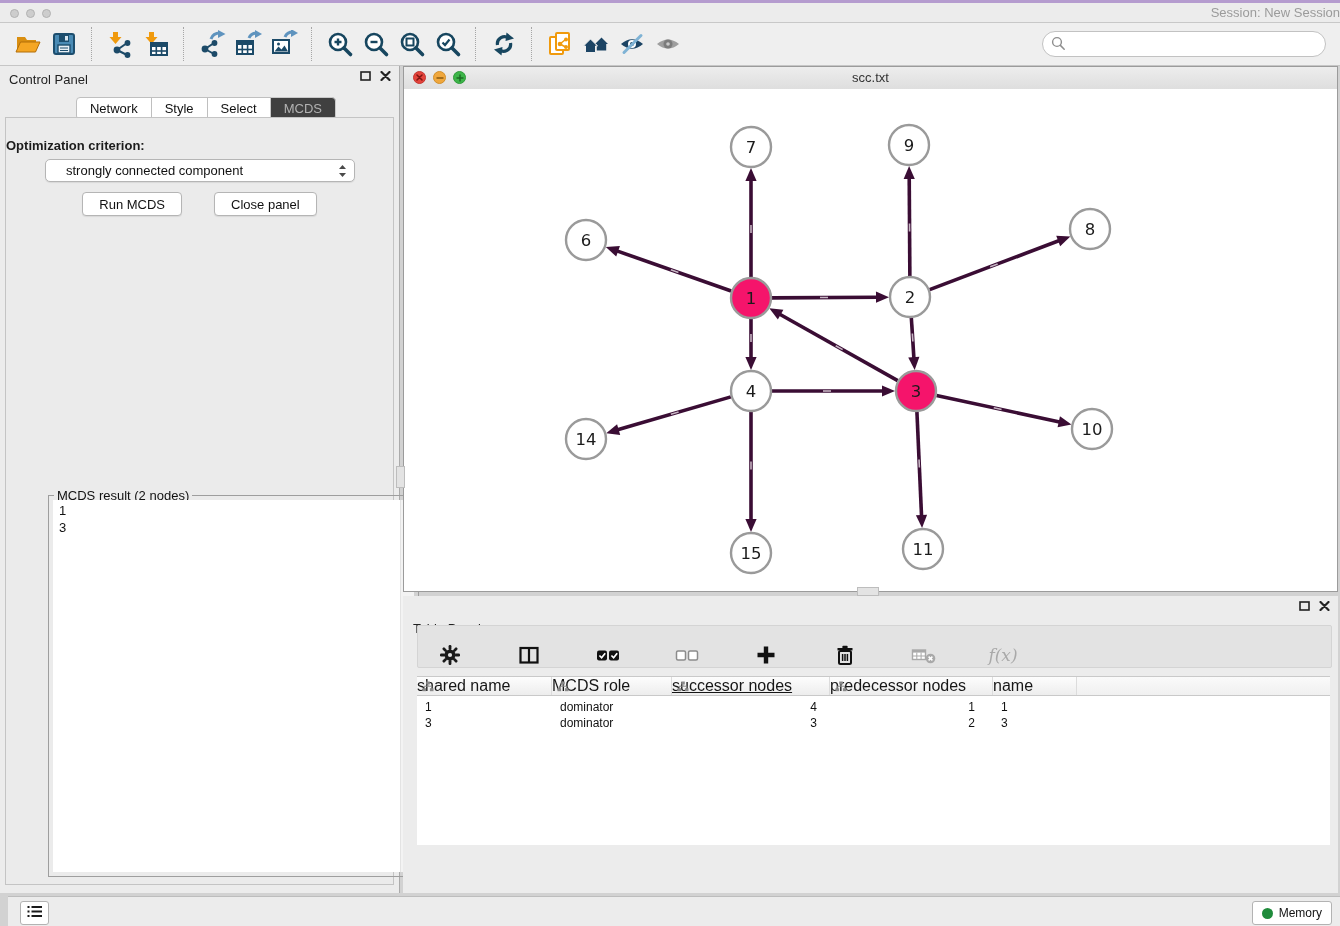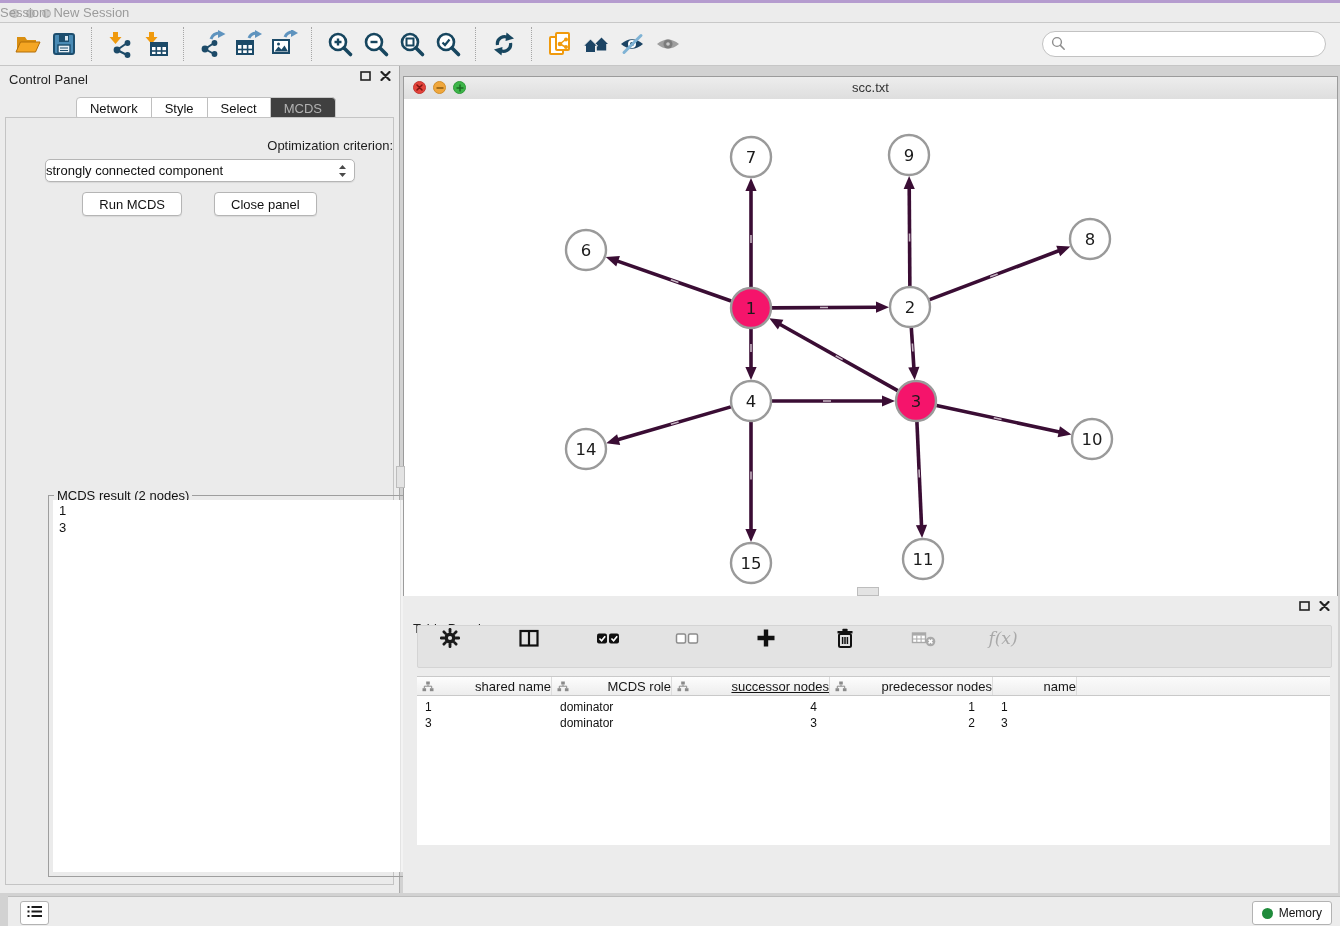--- a/index.html
+++ b/index.html
@@ -5,21 +5,21 @@
   html,body{margin:0;padding:0;}
   body{width:1340px;height:926px;position:relative;overflow:hidden;
        background:#D2D2D2;font-family:"Liberation Sans",sans-serif;
        -webkit-font-smoothing:antialiased;}
   
   .top-strip{position:absolute;left:0;top:0;width:1340px;height:3px;background:#B59CCF;z-index:6;}
   .titlebar{position:absolute;left:0;top:0;width:1340px;height:22px;background:#ECECEC;
             border-bottom:1px solid #C8C8C8;z-index:5;}
   .traffic-gray{position:absolute;left:10px;top:9px;display:flex;gap:7px;}
   .traffic-gray i{width:9px;height:9px;border-radius:50%;background:#CDCDCD;border:1px solid #B2B2B2;box-sizing:border-box;}
-  .title-text{position:absolute;left:0;top:3px;width:100%;text-align:left;font-size:13px;color:#9B9B9B;line-height:19px;}
+  .title-text{position:absolute;left:0;top:3px;width:100%;text-align:right;font-size:13px;color:#9B9B9B;line-height:19px;}
   
   .toolbar{position:absolute;left:0;top:23px;width:1340px;height:43px;background:#EFEFEF;
            border-bottom:1px solid #C6C6C6;display:flex;align-items:center;padding:0 10px;box-sizing:border-box;z-index:5;}
   .tb-groups{display:flex;align-items:center;}
   .tb-icon{width:36px;height:36px;display:flex;align-items:center;justify-content:center;cursor:pointer;}
   .tb-icon svg{display:block;}
   .tb-icon.disabled{cursor:default;}
   .tb-sep{width:1px;height:34px;border-left:1px dotted #A6A6A6;margin:0 9px;}
   .searchbox{margin-left:auto;margin-right:4px;position:relative;width:284px;height:26px;}
   .searchbox input{width:100%;height:100%;box-sizing:border-box;border:1px solid #C2C2C2;border-radius:13px;
@@ -34,63 +34,63 @@
   .tab{font-size:13px;color:#111;background:#FFF;border:1px solid #BFBFBF;padding:3px 13px;margin-left:-1px;cursor:pointer;white-space:nowrap;}
   .tab:first-child{border-radius:4px 0 0 4px;margin-left:0;}
   .tab:last-child{border-radius:0 4px 4px 0;}
   .tab.tab-active{background:#404040;color:#B2B2B2;border-color:#C9C9C9;cursor:default;}
   
   .control-panel{position:absolute;left:0;top:66px;width:400px;height:827px;background:#ECECEC;
                  border-right:1px solid #ABABAB;box-sizing:border-box;}
   .control-panel .panel-title{position:absolute;left:9px;top:6px;}
   .cp-tabs{position:absolute;top:31px;left:0;right:3px;margin-left:16px;}
   .cp-content{position:absolute;left:5px;top:51px;right:5px;height:766px;border:1px solid #C4C4C4;background:#EBEBEB;}
-  .opt-label{position:absolute;top:20px;left:0;width:100%;text-align:right;font-size:13px;color:#1c1c1c;}
+  .opt-label{position:absolute;top:20px;left:0;width:100%;text-align:left;font-size:13px;color:#1c1c1c;font-weight:bold;}
   .criterion{position:absolute;left:39px;top:41px;width:310px;height:23px;background:#FFF;border:1px solid #B5B5B5;
              border-radius:5px;box-sizing:border-box;display:flex;align-items:center;cursor:pointer;
              box-shadow:0 1px 1px rgba(0,0,0,.08);}
-  .criterion .val{flex:1;font-size:13px;color:#111;padding-left:0;}
+  .criterion .val{flex:1;font-size:13px;color:#111;padding-left:20px;}
   .criterion .chev{margin-right:7px;display:flex;}
   .cp-buttons{position:absolute;top:74px;left:0;width:100%;display:flex;justify-content:center;gap:32px;}
   .btn{height:22px;background:#FFF;border:1px solid #B5B5B5;border-radius:4px;font-size:13px;color:#111;
        padding:0 16px;display:flex;align-items:center;cursor:pointer;box-shadow:0 1px 1px rgba(0,0,0,.08);}
   .result-box{position:absolute;left:7px;top:377px;width:371px;height:382px;border:1px solid #9E9E9E;box-sizing:border-box;margin-left:35px;}
   .result-box .legend{position:absolute;top:-8px;left:5px;background:#EBEBEB;padding:0 3px;font-size:13px;color:#111;}
   .result-inner{position:absolute;left:4px;right:4px;top:4px;bottom:4px;background:#FFF;overflow:hidden;}
   .result-track{position:absolute;right:0;top:0;bottom:0;width:13px;background:#F3F3F3;border-left:1px solid #E3E3E3;}
   .result-line{font-size:13px;color:#111;line-height:17px;padding-left:6px;}
   .result-lines{padding-top:2px;}
   
-  .net-window{position:absolute;left:403px;top:76px;width:935px;height:526px;background:#FFF;
+  .net-window{position:absolute;left:403px;top:66px;width:935px;height:526px;background:#FFF;
               border:1px solid #9B9B9B;box-sizing:border-box;}
   .net-titlebar{position:absolute;left:0;top:0;right:0;height:22px;background:linear-gradient(#EDEDED,#DEDEDE);
                 border-bottom:1px solid #B1B1B1;}
   .traffic{position:absolute;left:9px;top:4px;display:flex;gap:7px;}
   .traffic i{width:13px;height:13px;border-radius:50%;box-sizing:border-box;display:flex;align-items:center;justify-content:center;cursor:pointer;}
   .t-close{background:#E4433B;border:1px solid #C23630;}
   .t-min{background:#F0A73C;border:1px solid #D18F2B;}
   .t-max{background:#3DB549;border:1px solid #2E9A39;}
   .traffic svg{display:block;}
   .net-title{position:absolute;left:0;top:0;width:100%;text-align:center;font-size:13px;color:#333;line-height:21px;}
   .net-canvas{position:absolute;left:0;top:22px;right:0;bottom:0;background:#FFF;overflow:hidden;}
   
   .split-v{position:absolute;left:396px;top:466px;width:9px;height:22px;background:#E3E3E3;border:1px solid #BDBDBD;z-index:4;box-sizing:border-box;}
   .split-h{position:absolute;left:857px;top:587px;width:22px;height:9px;background:#E3E3E3;border:1px solid #BDBDBD;z-index:4;box-sizing:border-box;}
   
   .table-panel{position:absolute;left:403px;top:596px;width:935px;height:297px;background:#ECECEC;}
   .table-panel .panel-title{position:absolute;left:10px;top:5px;margin-top:20px;}
   .tp-toolbar{position:absolute;left:14px;top:29px;width:915px;height:43px;background:#E3E3E3;border:1px solid #D4D4D4;
-              border-radius:2px;box-sizing:border-box;display:flex;align-items:flex-start;padding-left:14px;gap:43px;}
+              border-radius:2px;box-sizing:border-box;display:flex;align-items:flex-end;padding-left:14px;gap:43px;}
   .tp-icon{width:36px;height:24px;display:flex;align-items:center;justify-content:center;cursor:pointer;}
   .tp-icon.disabled{cursor:default;}
   .fx{font-family:"DejaVu Serif",serif;font-style:italic;font-size:17px;color:#A9A9A9;}
   .table-area{position:absolute;left:14px;top:80px;width:913px;height:169px;background:#FFF;}
   .thead{display:flex;height:20px;border-top:1px solid #C9C9C9;border-bottom:1px solid #C9C9C9;box-sizing:border-box;}
-  .th{position:relative;display:flex;align-items:center;justify-content:flex-end;box-sizing:border-box;
-      border-right:1px solid #DCDCDC;background:linear-gradient(#FDFDFD,#EDEDED);font-size:13px;color:#161616;cursor:pointer;}
+  .th{position:relative;display:flex;align-items:center;justify-content:flex-start;box-sizing:border-box;
+      border-right:1px solid #DCDCDC;background:linear-gradient(#FDFDFD,#EDEDED);font-size:16px;color:#161616;cursor:pointer;}
   .th .hier{position:absolute;left:5px;top:4px;}
   .th-fill{flex:1;background:linear-gradient(#FAFAFA,#F0F0F0);}
   .table-rows{padding-top:3px;}
   .tr{display:flex;height:16px;align-items:center;cursor:default;}
   .td{box-sizing:border-box;font-size:12px;color:#111;padding:0 8px;overflow:hidden;white-space:nowrap;}
   .td.al-r{text-align:right;}
   .tp-tabs{position:absolute;left:0;top:266px;width:100%;}
   
   .statusbar{position:absolute;left:0;top:896px;width:1340px;height:44px;background:#ECECEC;border-top:1px solid #BDBDBD;box-sizing:border-box;margin-left:8px;}
   .sb-left{position:absolute;left:12px;top:4px;width:27px;height:22px;background:#FFF;border:1px solid #B3B3B3;border-radius:3px;

